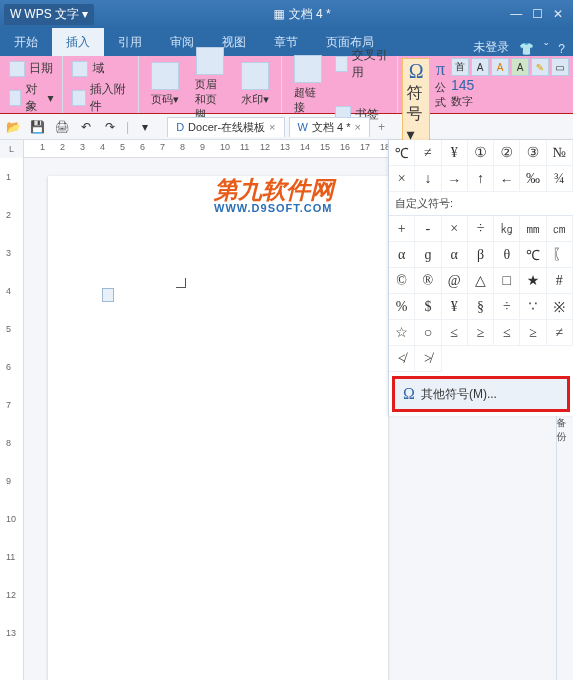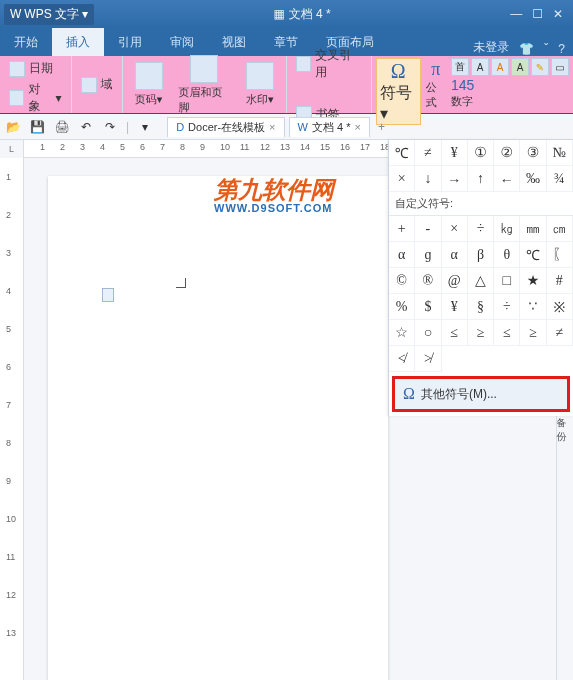--- a/index.html
+++ b/index.html
@@ -121,36 +121,44 @@
         <span class="ricon"></span>
         <span>对象</span>
         <span>▾</span>
       </div>
   </div>
   <div class="rgroup">
     <div class="rbtn">
         <span class="ricon"></span>
         <span>域</span>
       </div>
+    <div class="rbtn">
+        <span class="ricon"></span>
+        <span>插入附件</span>
+      </div>
   </div>
   <div class="rgroup" style="flex-direction:row;align-items:center;gap:4px;">
     <div class="rg-vert">
         <span class="ricon big"></span>
         <span style="font-size:11px;"><span>页码</span>▾</span>
       </div>
     <div class="rg-vert">
         <span class="ricon big"></span>
         <span style="font-size:11px;">页眉和页脚</span>
       </div>
     <div class="rg-vert">
         <span class="ricon big"></span>
         <span style="font-size:11px;"><span>水印</span>▾</span>
       </div>
   </div>
   <div class="rgroup" style="flex-direction:row;align-items:center;gap:4px;">
+    <div class="rg-vert">
+        <span class="ricon big"></span>
+        <span style="font-size:11px;">超链接</span>
+      </div>
     <div style="display:flex;flex-direction:column;gap:21px;">
       <div class="rbtn">
           <span class="ricon"></span>
           <span>交叉引用</span>
         </div>
       <div class="rbtn">
           <span class="ricon"></span>
           <span>书签</span>
         </div>
     </div>

